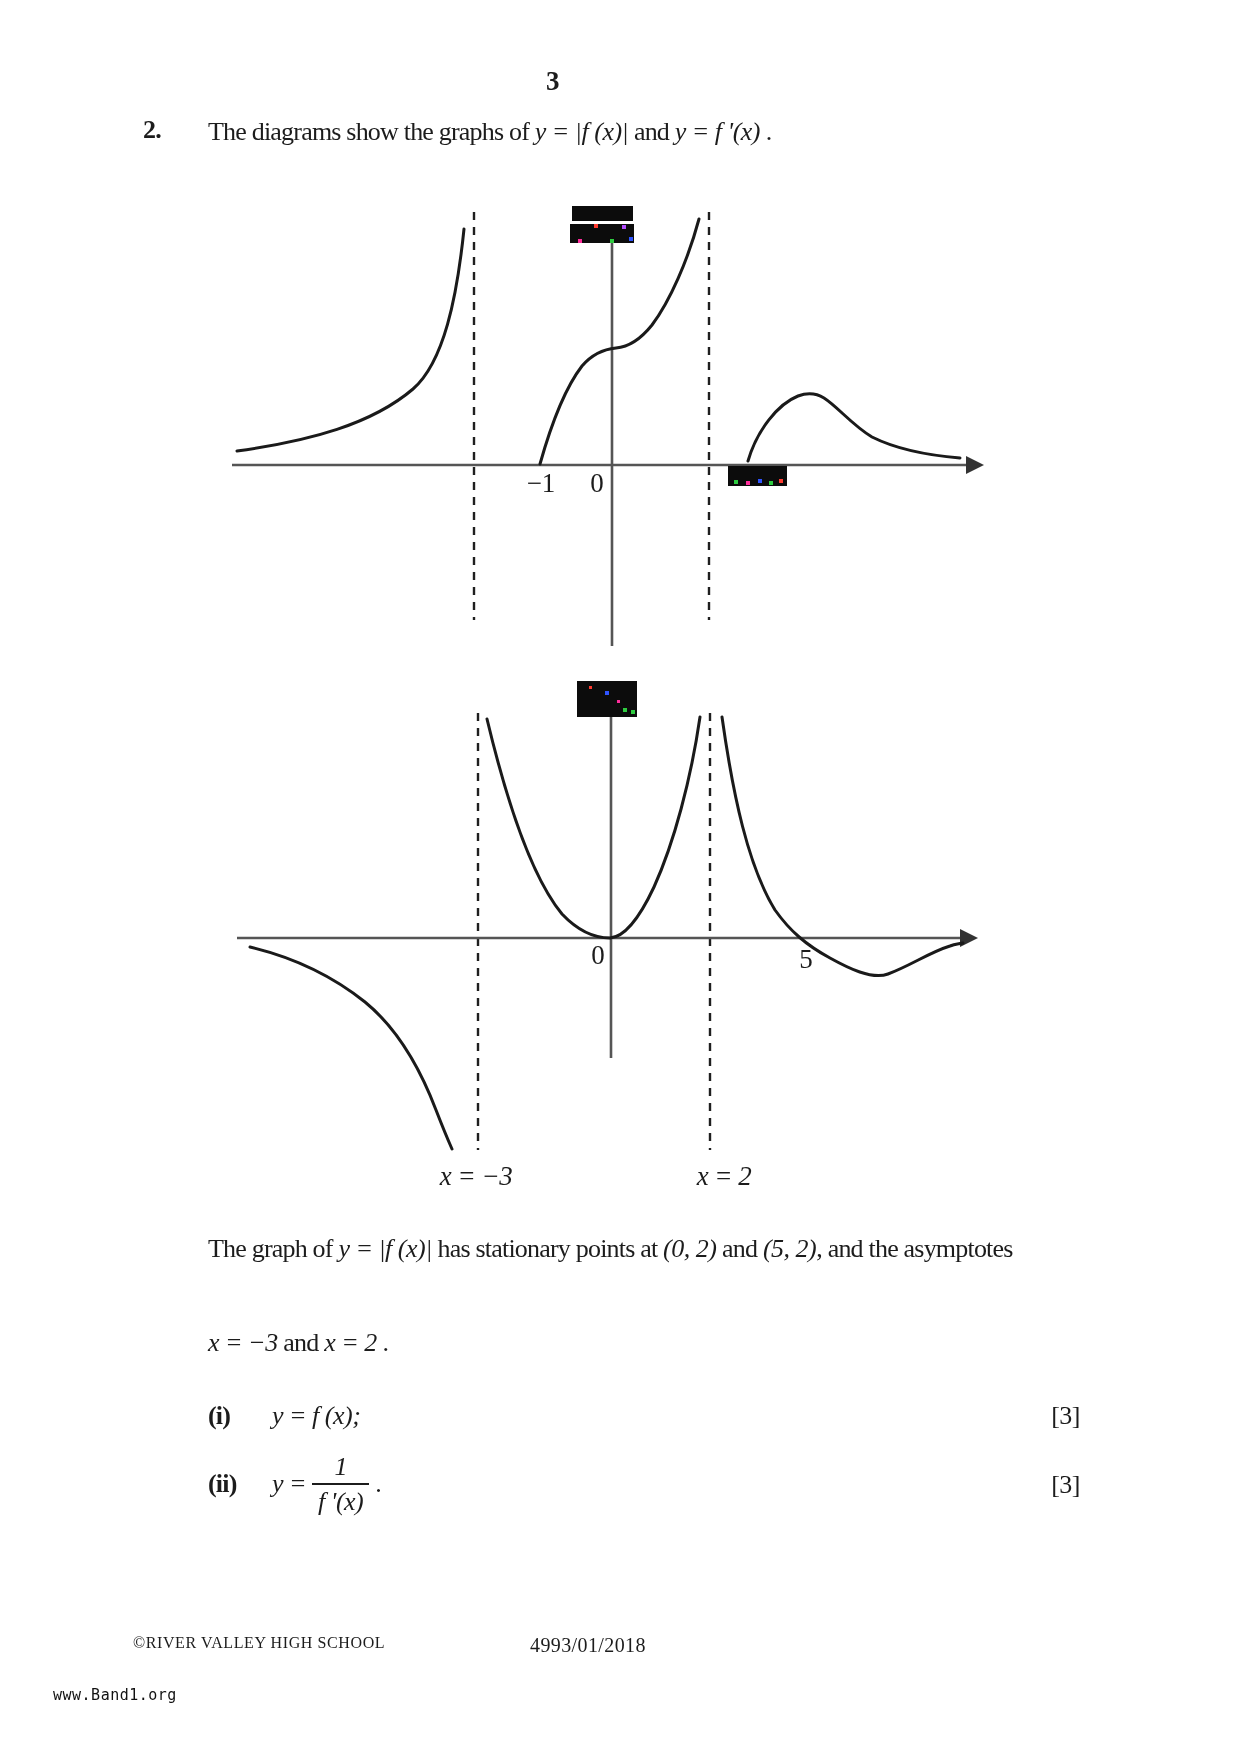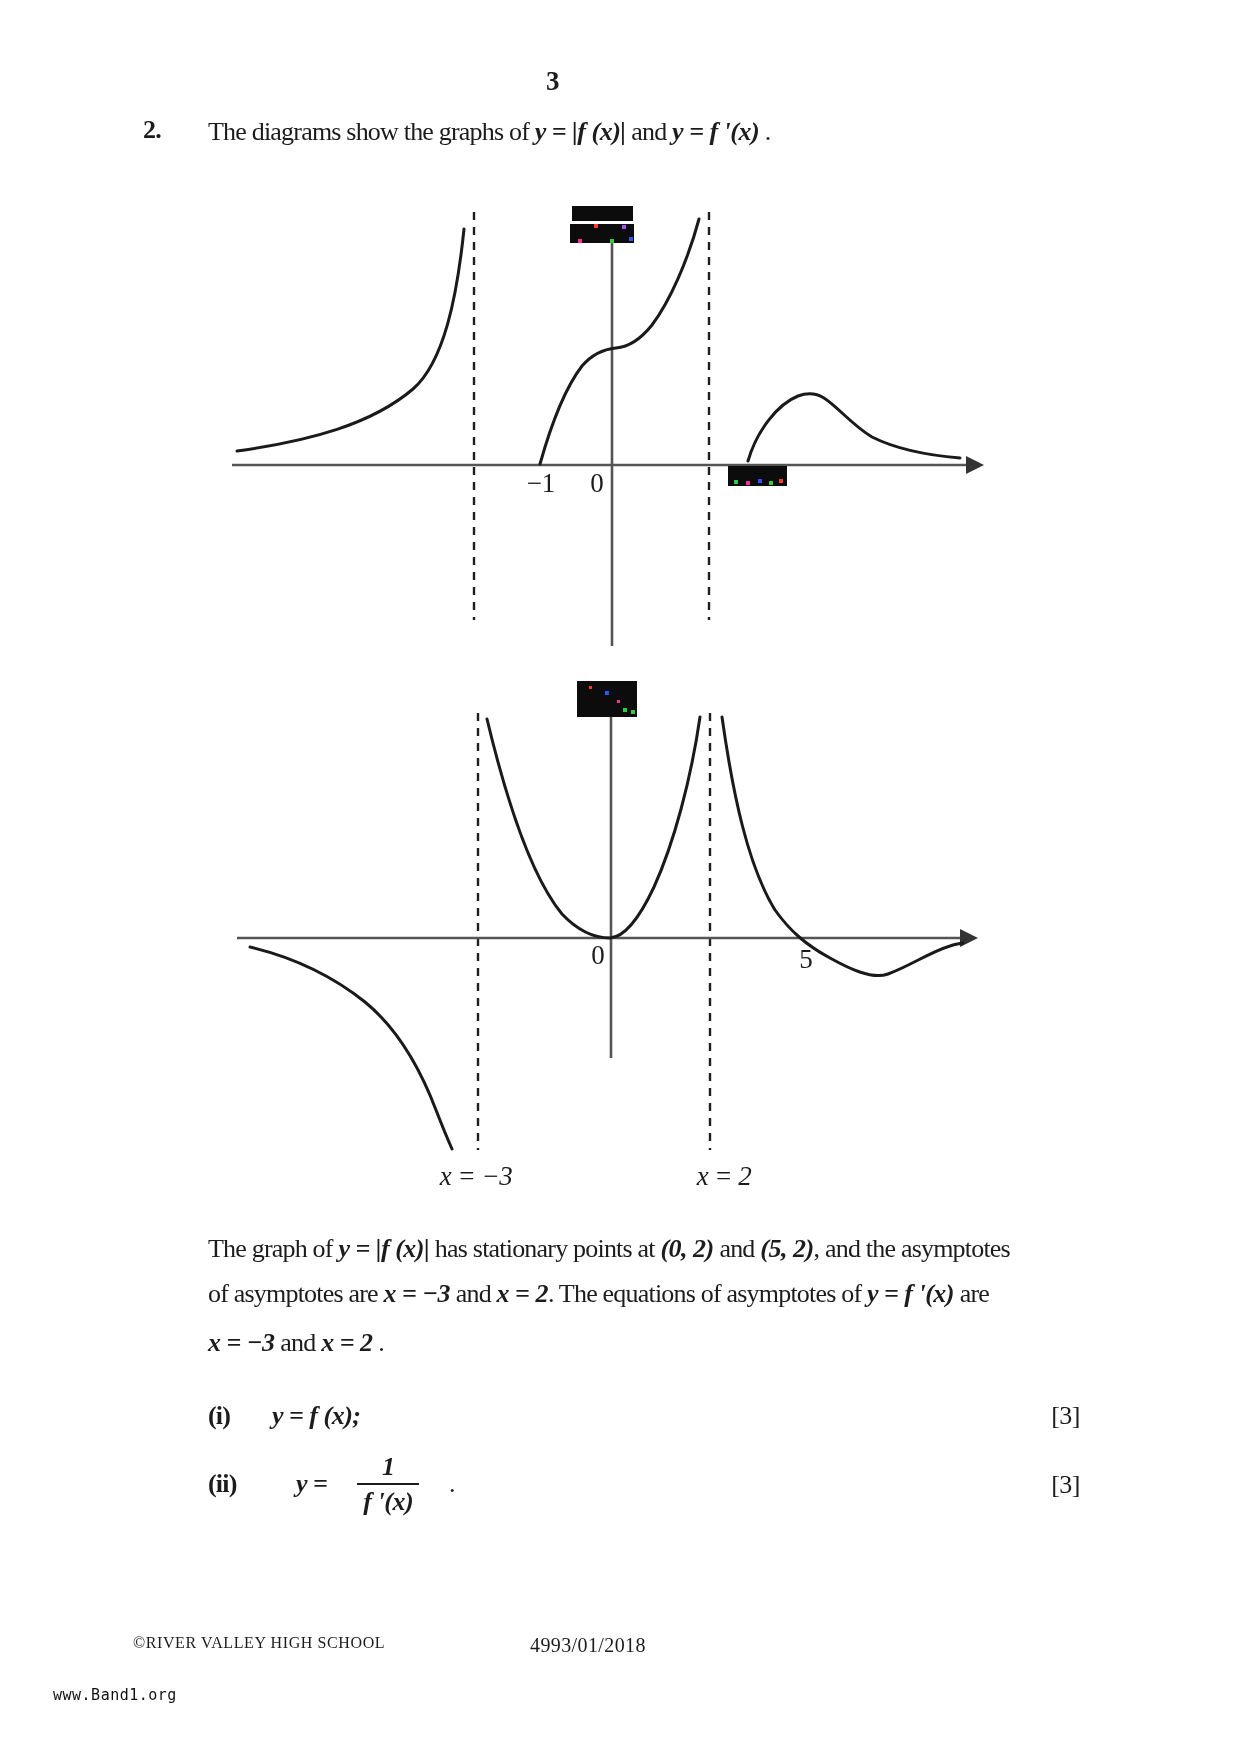--- a/index.html
+++ b/index.html
@@ -3,24 +3,24 @@
 <meta charset="utf-8">
 <style>
   html,body{margin:0;padding:0;background:#ffffff;}
   .page{
     position:relative;width:1239px;height:1754px;background:#ffffff;overflow:hidden;
     font-family:"Liberation Serif", serif;color:#1c1c1c;
   }
   .abs{position:absolute;}
   .txt{font-size:26px;letter-spacing:-0.8px;white-space:nowrap;}
   .bold{font-weight:bold;}
-  .math{font-style:italic;letter-spacing:-0.5px;font-weight:bold;}
+  .math{font-style:italic;letter-spacing:-0.5px;}
   .pageno{font-size:27px;font-weight:bold;}
   .marks{font-size:26px;letter-spacing:-0.5px;}
-  .itemrow{display:flex;align-items:center;gap:24px;}
+  .itemrow{display:flex;align-items:center;}
   .frac{display:inline-flex;flex-direction:column;align-items:center;vertical-align:middle;margin:0 6px;}
   .frac .den{border-top:2px solid #1c1c1c;padding:2px 6px 0 6px;}
   .frac .num{padding:0 0 1px 0;}
   .footer-school{font-size:16px;letter-spacing:0.6px;}
   .footer-code{font-size:20px;letter-spacing:0.4px;}
   .watermark{font-family:"DejaVu Sans Mono", monospace;font-size:15px;letter-spacing:0.5px;color:#111;}
   svg text{font-family:"Liberation Serif", serif;fill:#1c1c1c;}
   .gtick{font-size:27px;}
   .glabel{font-size:27px;font-style:italic;letter-spacing:-0.5px;}
   .curve{fill:none;stroke:#1a1a1a;stroke-width:3;stroke-linecap:round;}
@@ -97,21 +97,20 @@
     <path class="curve" d="M722 717 C733 795, 748 866, 775 910 C790 931, 806 945, 830 958 C848 968, 872 980, 888 974 C910 966, 930 952, 950 946 C955 944, 959 944, 963 943"></path>
 
     <text class="gtick" x="598" y="964" text-anchor="middle">0</text>
     <text class="gtick" x="806" y="968" text-anchor="middle">5</text>
     <text class="glabel" x="476" y="1185" text-anchor="middle">x = −3</text>
     <text class="glabel" x="724" y="1185" text-anchor="middle">x = 2</text>
   </svg>
 
   <div class="abs txt" style="left:208px;top:1234px;"><span>The graph of </span><span class="math">y = |f (x)|</span><span> has stationary points at </span><span class="math">(0, 2)</span><span> and </span><span class="math">(5, 2)</span><span>, and the asymptotes</span></div>
 
-  <div class="abs txt" style="left:208px;top:1279px;"><span>of asymptotes are </span><span class="math">x = −3</span><span> and </span><span class="math">x = 2</span><span>. The equations of asymptotes of </span><span class="math">y = f '(x)</span><span> are</span></div>
 
   <div class="abs txt" style="left:208px;top:1328px;"><span class="math">x = −3</span><span> and </span><span class="math">x = 2</span><span> .</span></div>
 
 
   <div class="abs txt bold" style="left:208px;top:1401px;">(i)</div>
   <div class="abs txt math" style="left:272px;top:1401px;">y = f (x);</div>
   <div class="abs marks" style="left:1035px;top:1401px;width:45px;text-align:right;">[3]</div>
 
   <div class="abs itemrow" style="left:208px;top:1448px;height:72px;">
     <span class="txt bold" style="width:64px;">(ii)</span>

